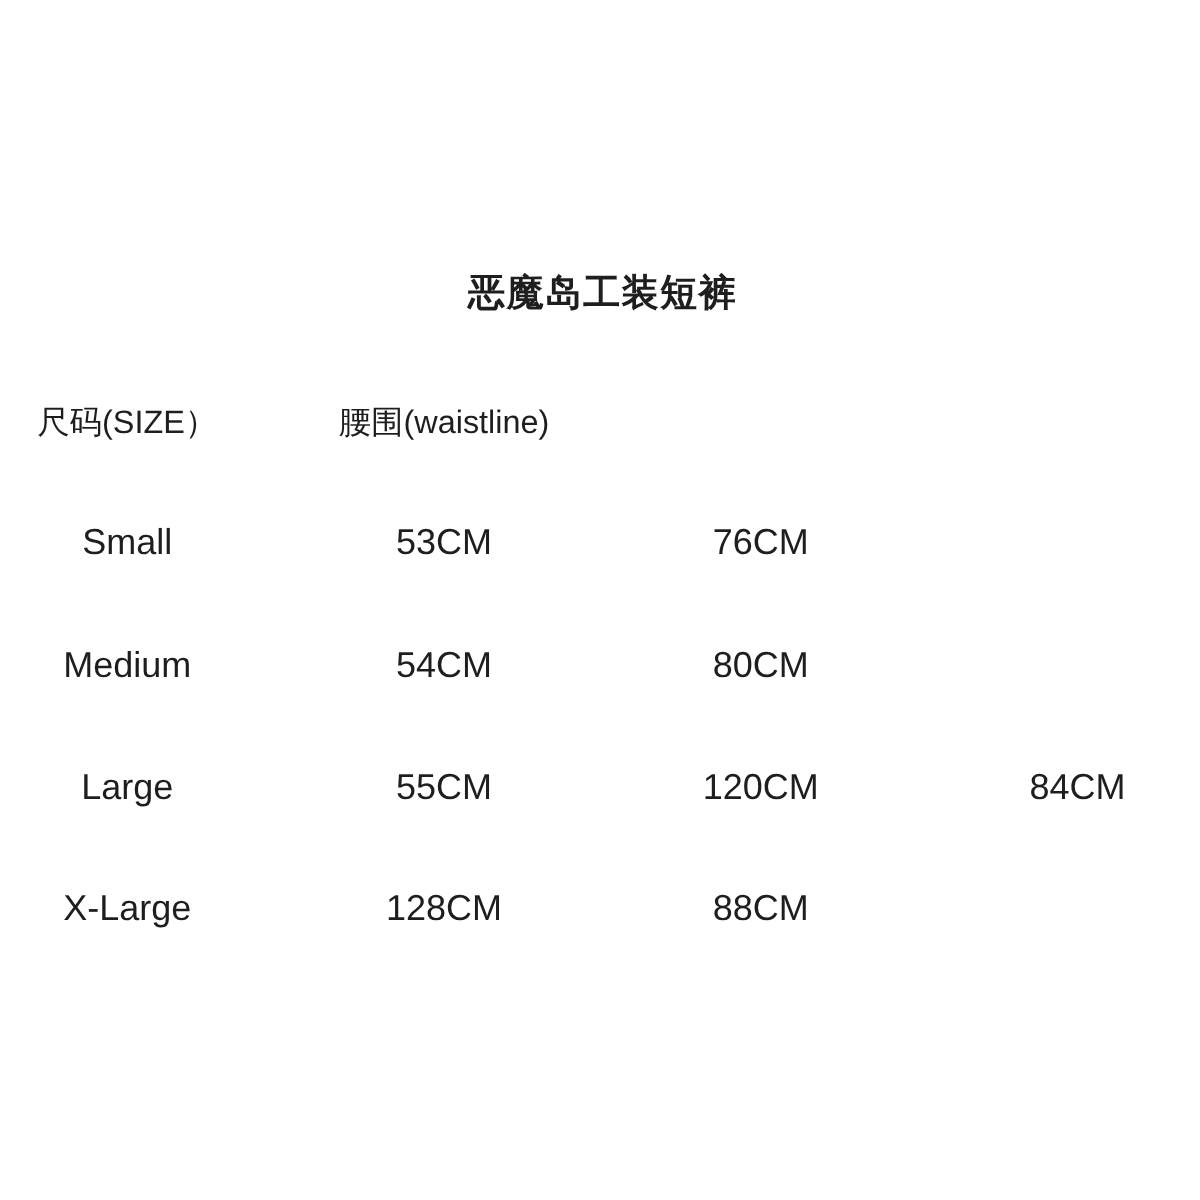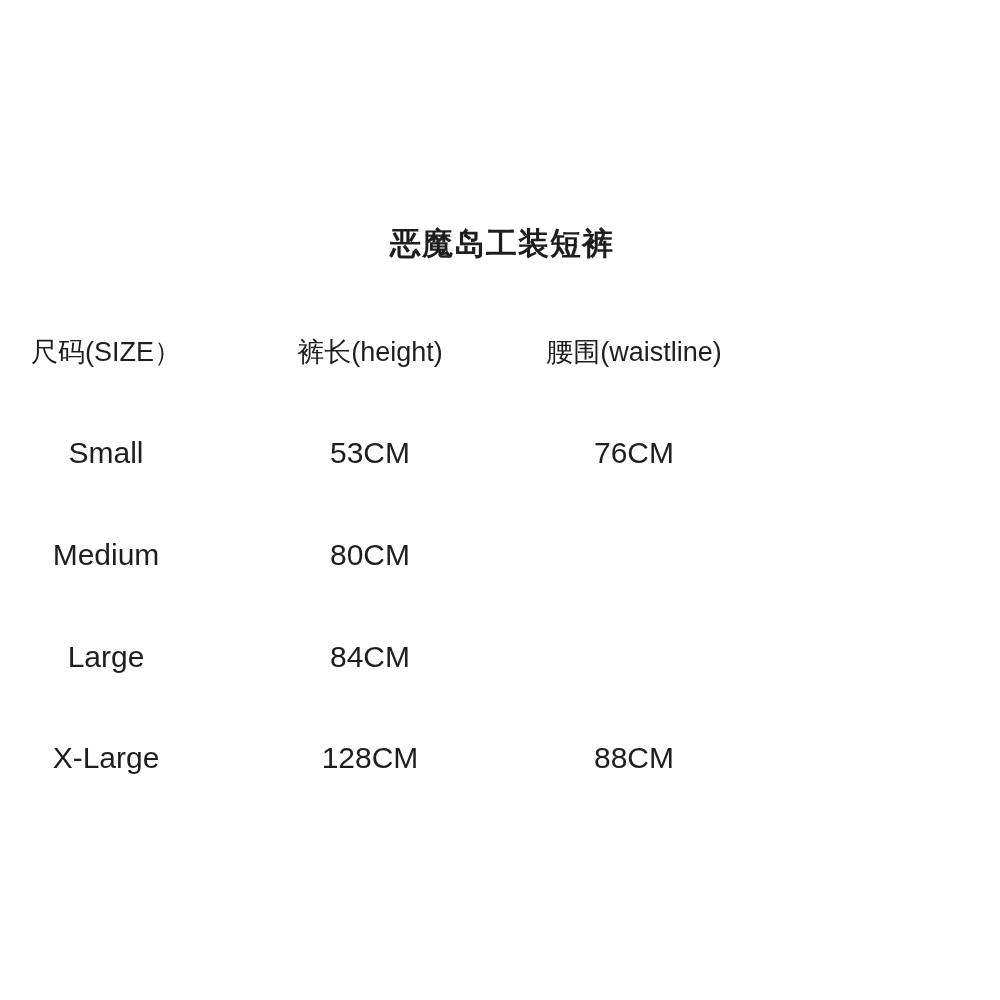--- a/index.html
+++ b/index.html
@@ -61,37 +61,39 @@
 </style>
 </head>
 <body>
 
 <div class="page">
 
   <h1 class="chart-title">恶魔岛工装短裤</h1>
 
   <div class="trow header-row">
     <div class="cell">尺码(SIZE）</div>
-    <div class="cell">裤长(height)</div>
     <div class="cell">腰围(waistline)</div>
   </div>
 
   <div class="trow data-row row-0">
     <div class="cell">Small</div>
     <div class="cell">53CM</div>
     <div class="cell">76CM</div>
   </div>
 
   <div class="trow data-row row-1">
     <div class="cell">Medium</div>
+    <div class="cell">54CM</div>
     <div class="cell">80CM</div>
   </div>
 
   <div class="trow data-row row-2">
     <div class="cell">Large</div>
+    <div class="cell">55CM</div>
+    <div class="cell">120CM</div>
     <div class="cell">84CM</div>
   </div>
 
   <div class="trow data-row row-3">
     <div class="cell">X-Large</div>
     <div class="cell">128CM</div>
     <div class="cell">88CM</div>
   </div>
 
 </div>

